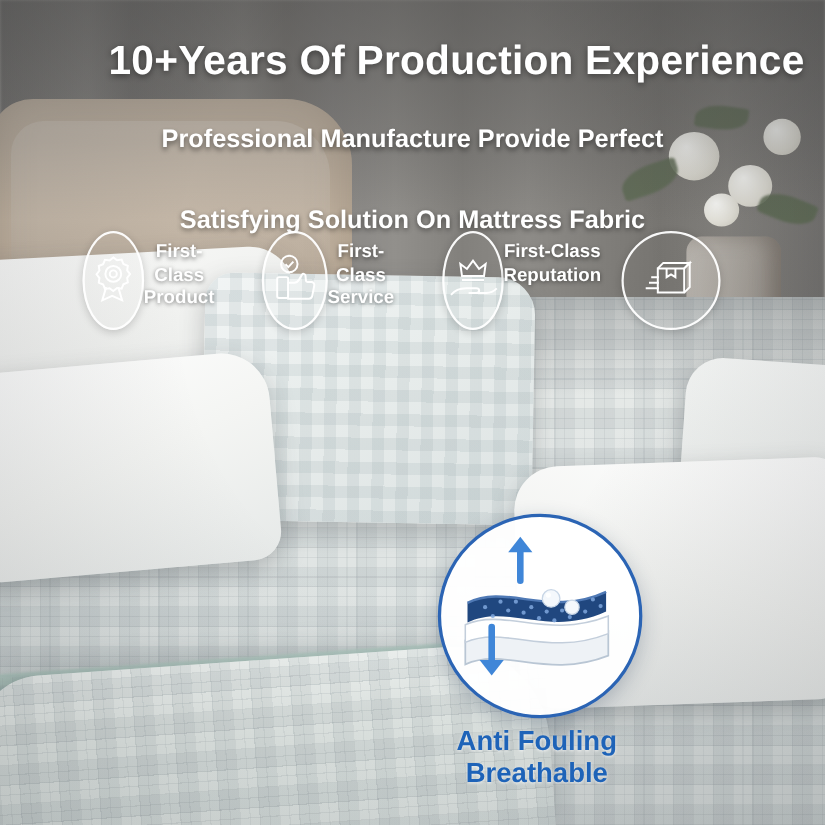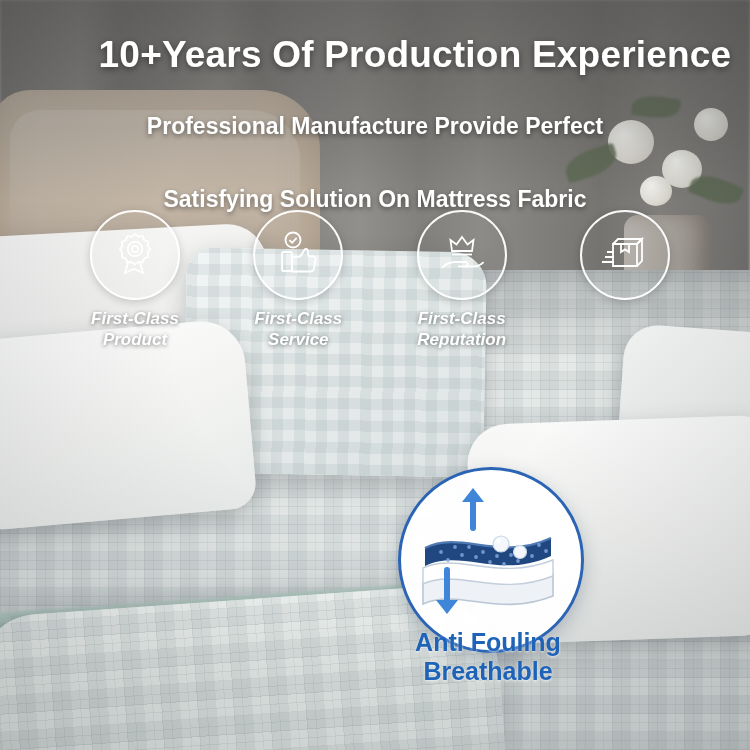--- a/index.html
+++ b/index.html
@@ -218,23 +218,21 @@
   .features {
     position: absolute;
     left: 75px; top: 210px;
     width: 610px;
     display: flex;
     justify-content: space-between;
   }
   .feature {
     width: 120px;
     display: flex;
-    flex-direction: column;
-    align-items: center;
-    font-style: italic;
+    align-items: flex-start;
   }
   .circle {
     width: 86px; height: 86px;
     border-radius: 50%;
     border: 2px solid rgba(255,255,255,0.95);
     display: flex;
     align-items: center;
     justify-content: center;
     box-shadow: 0 2px 8px rgba(0,0,0,0.18);
   }
@@ -255,21 +253,21 @@
     left: 398px; top: 467px;
     width: 180px; height: 180px;
     border-radius: 50%;
     border: 3px solid #2b64b4;
     background: rgba(255,255,255,0.97);
     overflow: hidden;
     box-shadow: 0 6px 18px rgba(30,50,80,0.25);
   }
   .bottom-caption {
     position: absolute;
-    left: 358px; top: 628px;
+    left: 358px; top: 660px;
     width: 260px;
     text-align: center;
     color: #1e63b8;
     font-size: 25px;
     font-weight: bold;
     line-height: 1.14;
     white-space: pre-line;
     text-shadow: 0 1px 3px rgba(255,255,255,0.8);
   }
 </style>

